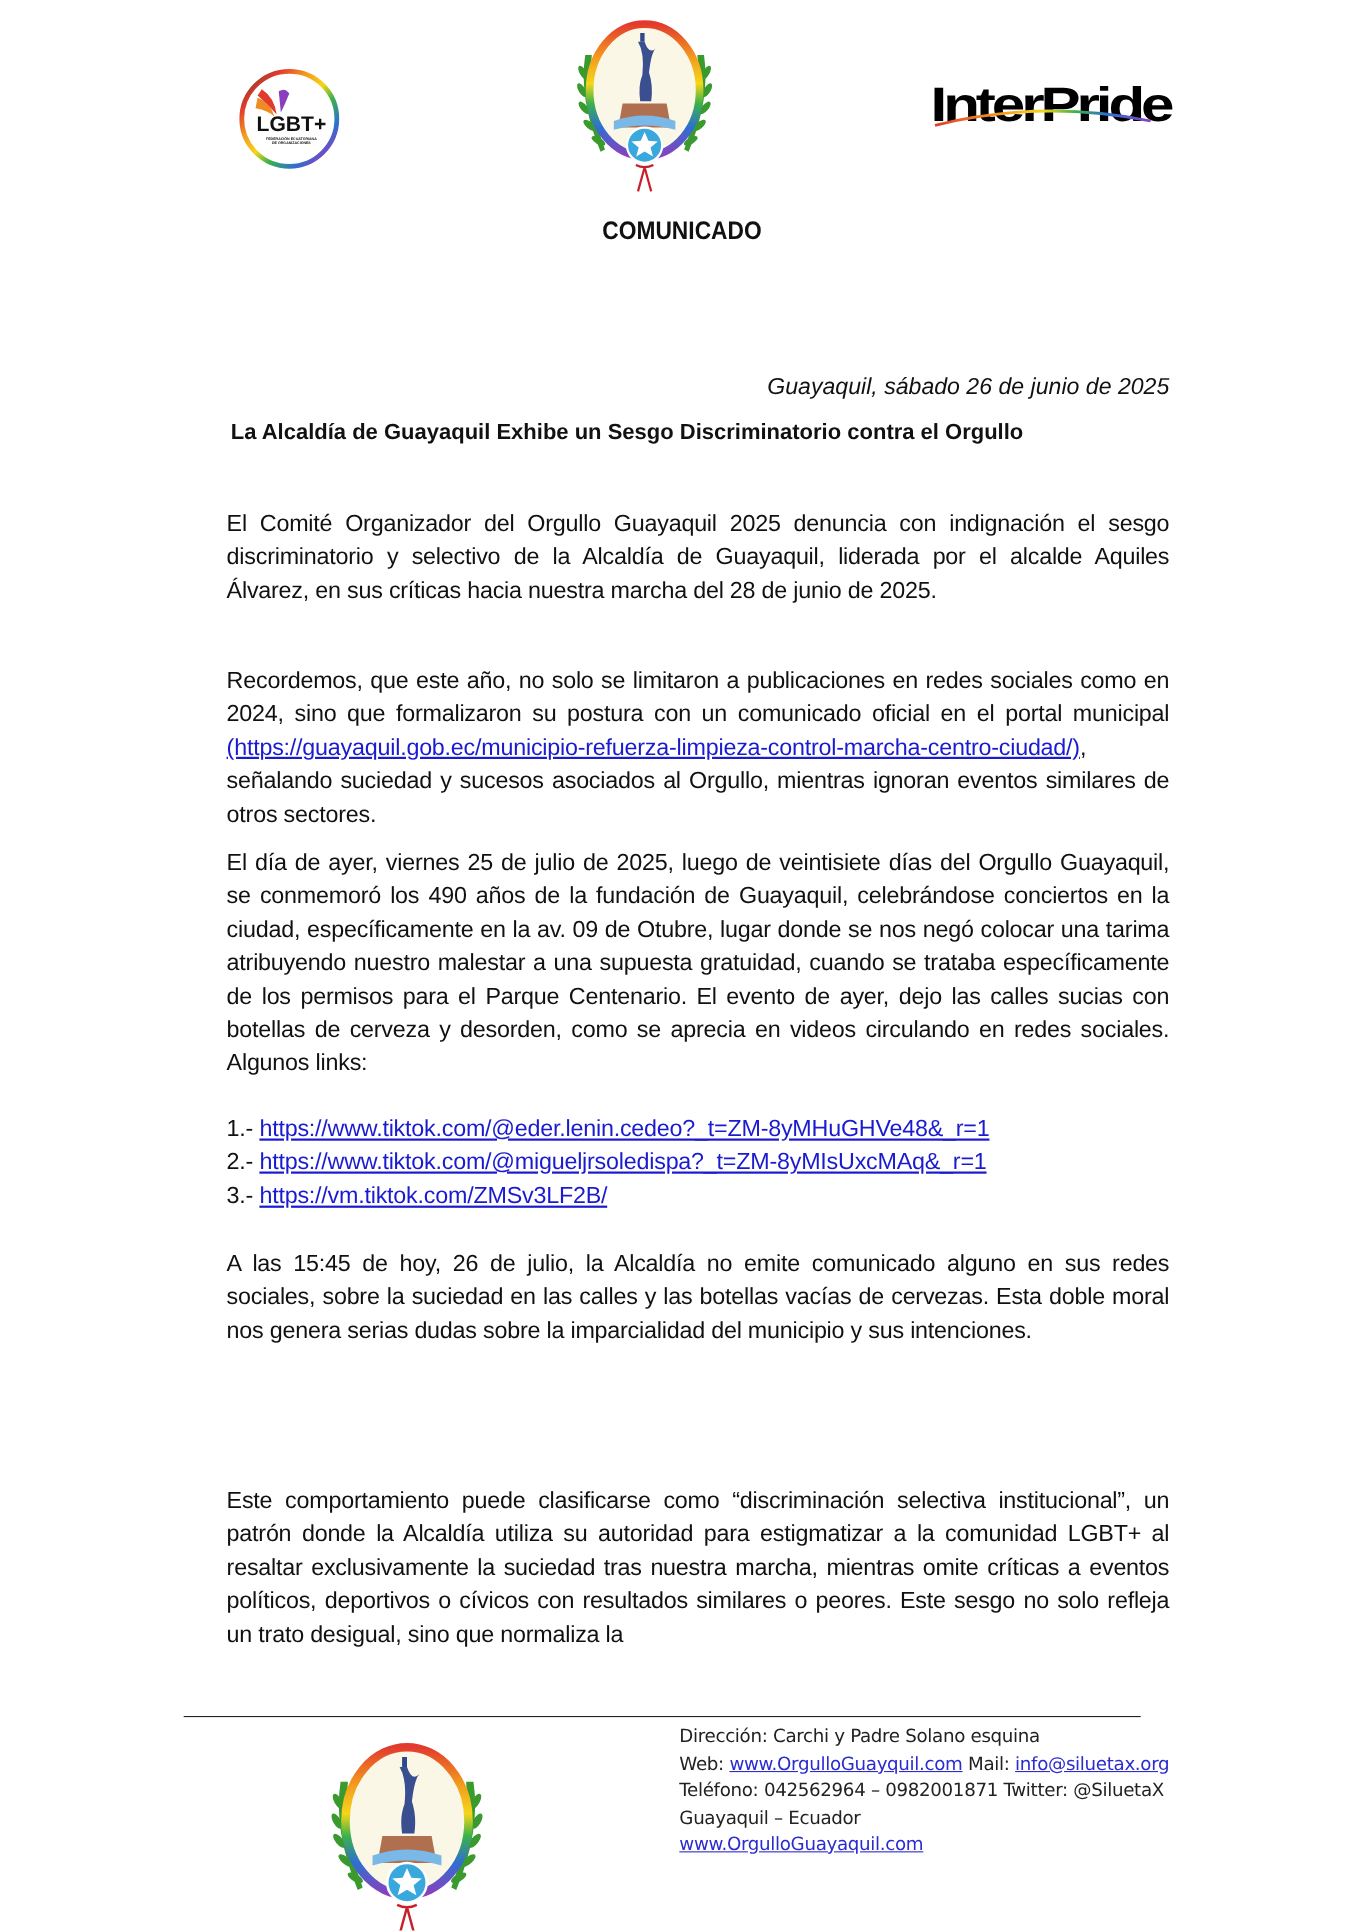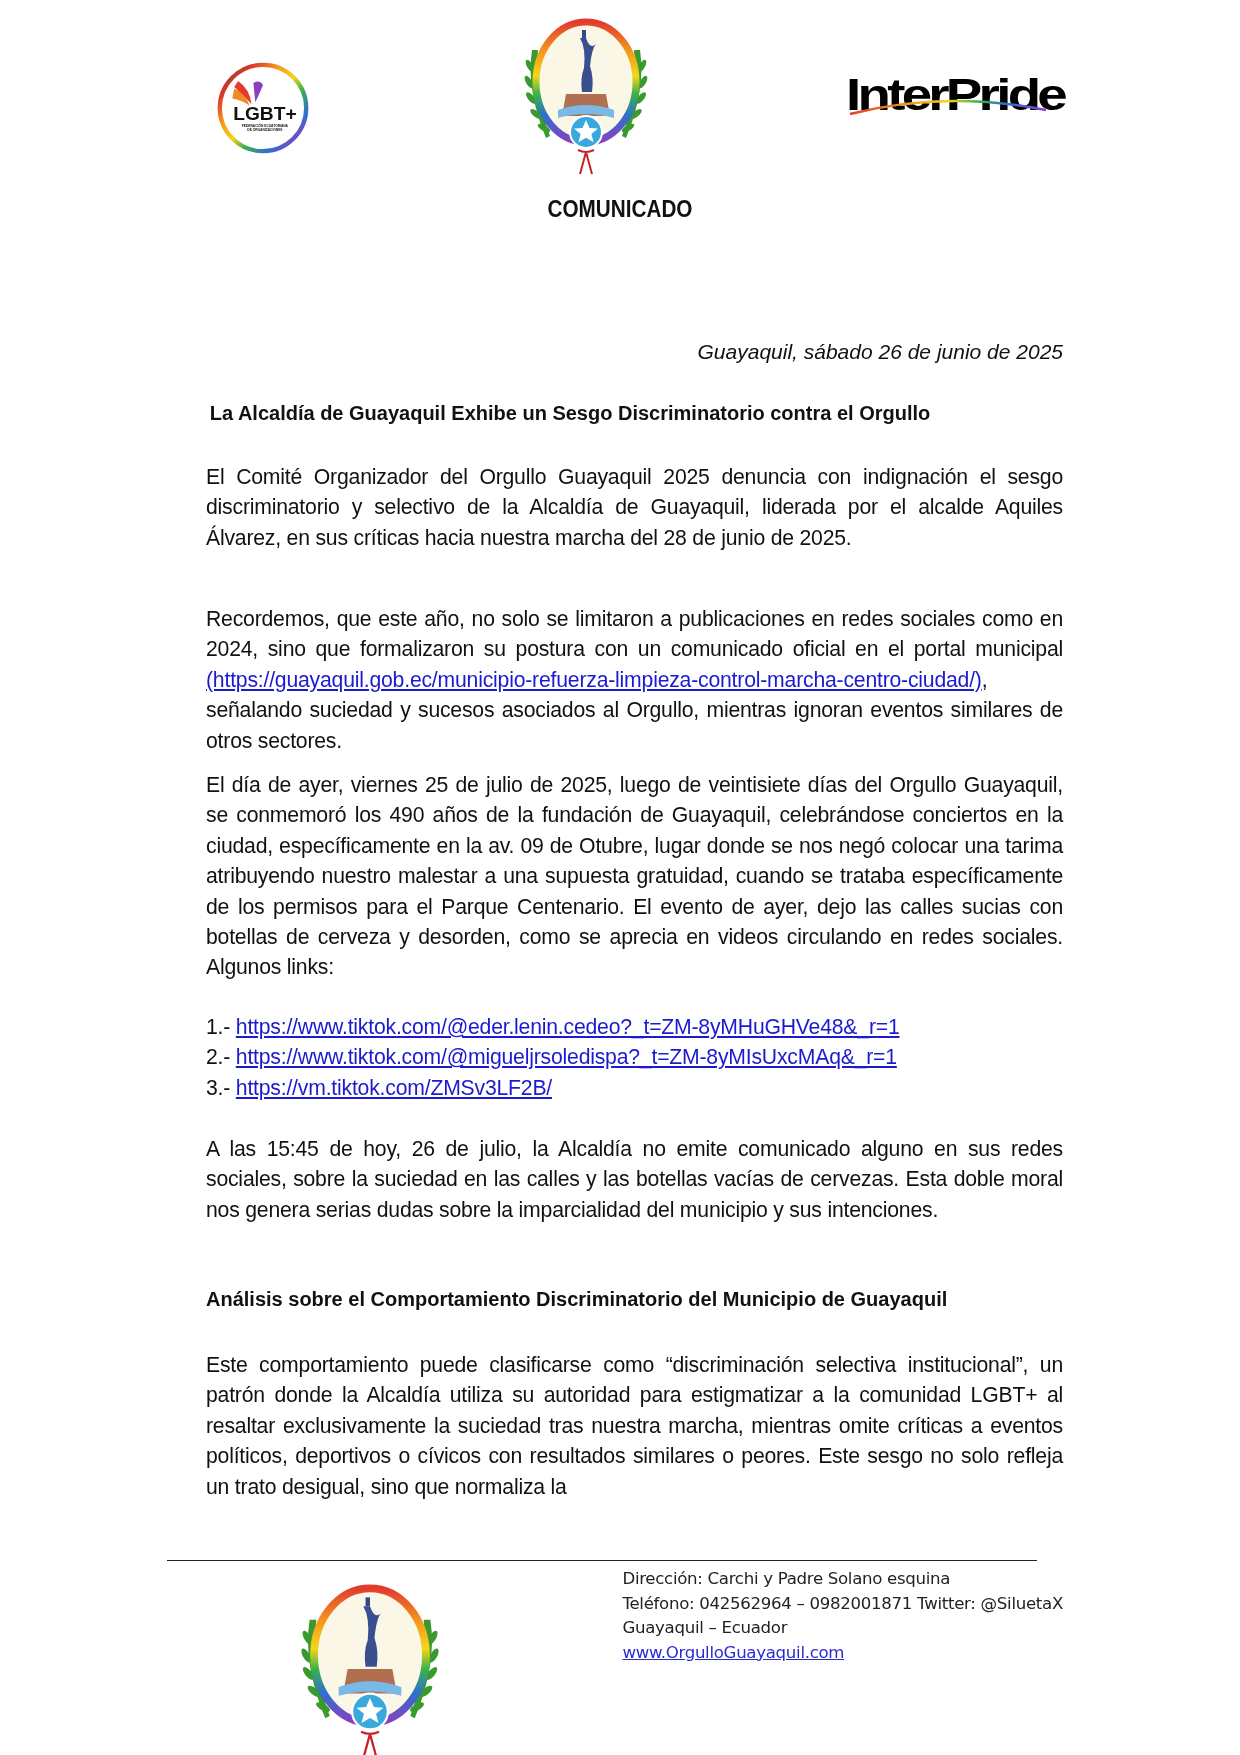--- a/index.html
+++ b/index.html
@@ -15,21 +15,21 @@
 
   
   .comunicado { position: absolute; left: 0; width: 1240px; top: 196px; text-align: center;
     font-weight: bold; font-size: 23px; letter-spacing: 0px; transform: scaleX(0.9); }
   .title { position: absolute; left: 180px; width: 880px; text-align: center;
     font-weight: bold; font-size: 28px; color: #7c3aab; line-height: 42px; top: 226px; }
   .title .accent { color: #cc33c0; }
   .title span { display: inline-block; }
 
   .date { position: absolute; right: 177px; top: 340px; font-style: italic; font-size: 21px; }
-  .subhead { position: absolute; left: 0; width: 1140px; top: 402px; text-align: center;
+  .subhead { position: absolute; left: 0; width: 1140px; top: 382px; text-align: center;
     font-weight: bold; font-size: 20px; }
 
   .body-text { position: absolute; left: 206px; width: 857px; font-size: 21.2px; line-height: 30.4px;
     text-align: justify; letter-spacing: -0.2px; }
   .body-text a, .link { color: #1a1ad0; text-decoration: underline; }
 
   .p1 { top: 462px; }
   .p2 { top: 586px; margin-top: 18px; }
   .p3 { top: 770px; }
   .links { position: absolute; left: 206px; top: 1012px; font-size: 21.2px; line-height: 30.4px; letter-spacing: -0.2px; }
@@ -138,21 +138,20 @@
   <div class="body-text p3">El día de ayer, viernes 25 de julio de 2025, luego de veintisiete días del Orgullo Guayaquil, se conmemoró los 490 años de la fundación de Guayaquil, celebrándose conciertos en la ciudad, específicamente en la av. 09 de Otubre, lugar donde se nos negó colocar una tarima atribuyendo nuestro malestar a una supuesta gratuidad, cuando se trataba específicamente de los permisos para el Parque Centenario. El evento de ayer, dejo las calles sucias con botellas de cerveza y desorden, como se aprecia en videos circulando en redes sociales. Algunos links:</div>
 
   <div class="links">
     <div><span>1.- </span><a class="link">https://www.tiktok.com/@eder.lenin.cedeo?_t=ZM-8yMHuGHVe48&amp;_r=1</a></div>
     <div><span>2.- </span><a class="link">https://www.tiktok.com/@migueljrsoledispa?_t=ZM-8yMIsUxcMAq&amp;_r=1</a></div>
     <div><span>3.- </span><a class="link">https://vm.tiktok.com/ZMSv3LF2B/</a></div>
   </div>
 
   <div class="body-text p4">A las 15:45 de hoy, 26 de julio, la Alcaldía no emite comunicado alguno en sus redes sociales, sobre la suciedad en las calles y las botellas vacías de cervezas. Esta doble moral nos genera serias dudas sobre la imparcialidad del municipio y sus intenciones.</div>
 
-  <div class="section2">Análisis sobre el Comportamiento Discriminatorio del Municipio de Guayaquil</div>
 
   <div class="body-text p5">Este comportamiento puede clasificarse como “discriminación selectiva institucional”, un patrón donde la Alcaldía utiliza su autoridad para estigmatizar a la comunidad LGBT+ al resaltar exclusivamente la suciedad tras nuestra marcha, mientras omite críticas a eventos políticos, deportivos o cívicos con resultados similares o peores. Este sesgo no solo refleja un trato desigual, sino que normaliza la</div>
 
   <div class="footer-rule"></div>
 
   <svg class="logo logo-footer" viewBox="0 0 136 168">
     <g fill="#3a9a2e">
       <path d="M14 40 q-6 40 14 88 l4 -2 q-16 -44 -12 -86z"></path>
       <path d="M122 40 q6 40 -14 88 l-4 -2 q16 -44 12 -86z"></path>
       <ellipse cx="12" cy="56" rx="3" ry="7" transform="rotate(-30 12 56)"></ellipse>
@@ -171,18 +170,19 @@
     <path d="M62 28 q6 10 4 30 q-4 10 -2 24 l10 0 q2 -14 -2 -26 q2 -18 6 -22 q-6 6 -10 -6z" fill="#3a4f8f"></path>
     <path d="M48 84 l40 0 l4 22 l-48 0z" fill="#b07050"></path>
     <path d="M40 100 q28 -10 56 0 l0 8 q-28 -8 -56 0z" fill="#7ab8e8"></path>
     <circle cx="68" cy="122" r="16" fill="#39a9dd" stroke="#fff" stroke-width="2"></circle>
     <path d="M68 110 l3.5 8 l8.5 0.6 l-6.6 5.4 l2.2 8.3 l-7.6 -4.6 l-7.6 4.6 l2.2 -8.3 l-6.6 -5.4 l8.5 -0.6z" fill="#fff"></path>
     <path d="M60 140 q8 4 16 0 m-8 2 l-6 22 m6 -22 l6 22" stroke="#c8202a" stroke-width="2" fill="none"></path>
   </svg>
 
   <div class="footer-info">
     <div>Dirección: Carchi y Padre Solano esquina</div>
+    <div><span>Web: </span><a>www.OrgulloGuayquil.com</a><span> Mail: </span><a>info@siluetax.org</a></div>
     <div>Teléfono: 042562964 – 0982001871 Twitter: @SiluetaX</div>
     <div>Guayaquil – Ecuador</div>
     <div><a>www.OrgulloGuayaquil.com</a></div>
   </div>
 
 </div>
 
 </body></html>

